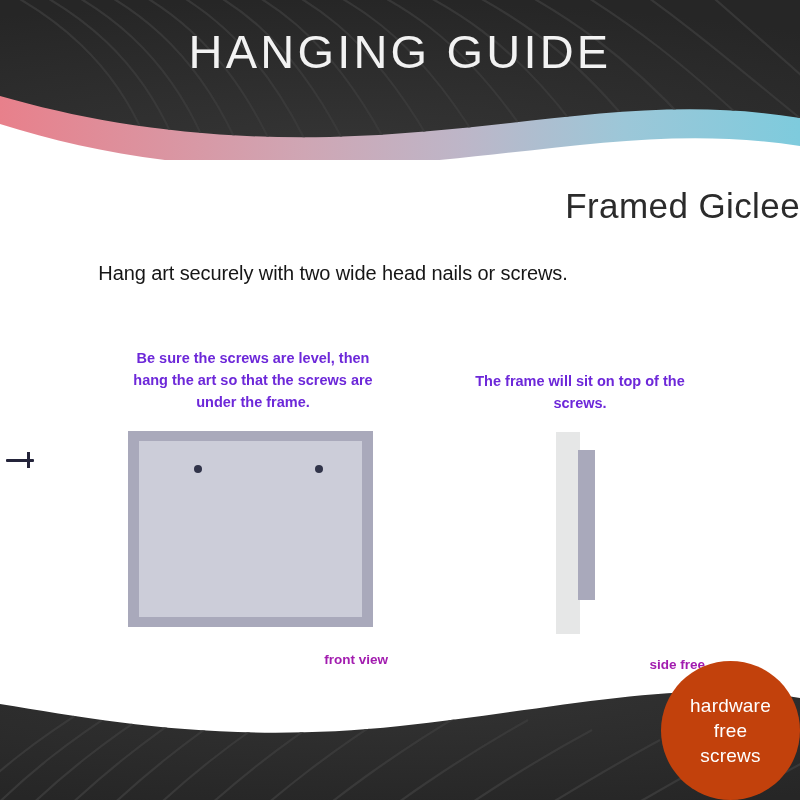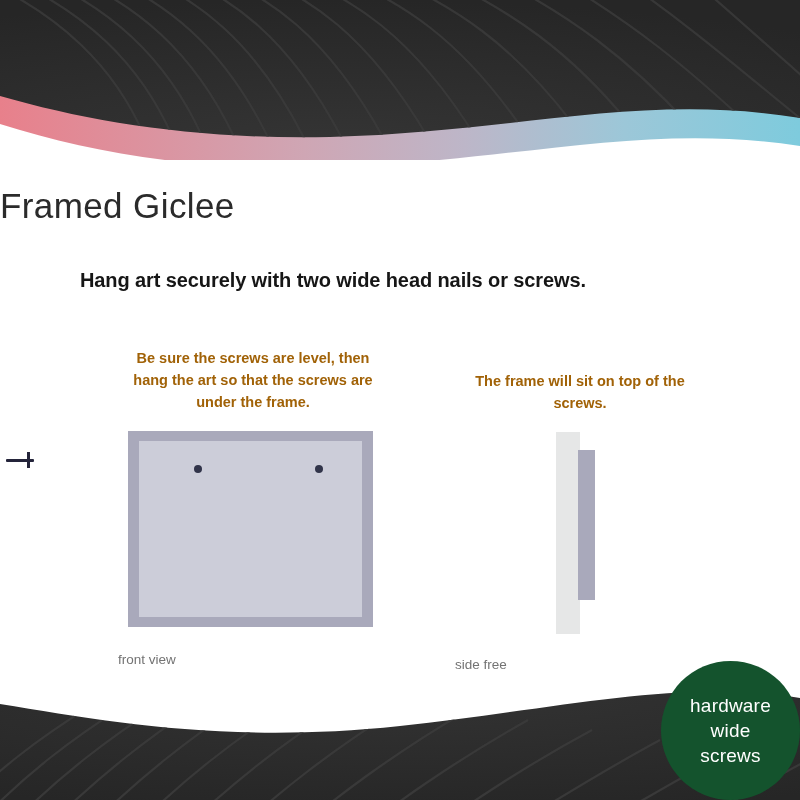--- a/index.html
+++ b/index.html
@@ -44,65 +44,64 @@
     line-height: 1;
     z-index: 5;
   }
 
   
   #product-title {
     position: absolute;
     left: 0;
     top: 186px;
     width: 800px;
-    text-align: left;
+    text-align: right;
     font-size: 35px;
     font-weight: 300;
     color: #2b2b2b;
     letter-spacing: 0.4px;
   }
   #main-instruction {
     position: absolute;
     left: 0;
     top: 262px;
     width: 666px;
     text-align: center;
     font-size: 20px;
-    font-weight: 700;
+    font-weight: 400;
     color: #161616;
     letter-spacing: -0.1px;
-    margin-top: 7px;
   }
 
   
   .col-caption {
     position: absolute;
     font-size: 14.5px;
     font-weight: 700;
-    color: #a16207;
+    color: #6d28d9;
     line-height: 1.52;
     text-align: center;
   }
   #front-caption {
     left: 118px;
     top: 347px;
     width: 270px;
   }
   #side-caption {
     left: 455px;
     top: 370px;
     width: 250px;
   }
 
   .view-label {
     position: absolute;
     font-size: 13.5px;
-    font-weight: 400;
-    color: #737373;
-    text-align: left;
+    font-weight: 700;
+    color: #a21caf;
+    text-align: right;
   }
   #front-view-label {
     left: 118px;
     top: 652px;
     width: 270px;
   }
   #side-view-label {
     left: 455px;
     top: 657px;
     width: 250px;
@@ -179,21 +178,21 @@
   }
 
   
   #badge-circle {
     position: absolute;
     left: 661px;
     top: 661px;
     width: 139px;
     height: 139px;
     border-radius: 50%;
-    background: #14532d;
+    background: #c2410c;
     z-index: 9;
     display: flex;
     flex-direction: column;
     align-items: center;
     justify-content: center;
   }
   .badge-line {
     color: #ffffff;
     font-size: 19px;
     font-weight: 400;
@@ -254,20 +253,21 @@
           <path d="M302,-38 C404,-4 466,44 530,140"></path>
           <path d="M356,-36 C456,2 518,48 582,136"></path>
           <path d="M414,-34 C512,8 574,54 636,132"></path>
           <path d="M476,-32 C572,14 632,62 692,128"></path>
           <path d="M542,-30 C634,22 692,72 750,126"></path>
           <path d="M612,-28 C700,32 756,84 810,126"></path>
           <path d="M686,-26 C768,44 820,96 868,128"></path>
         </g>
       </g>
     </svg>
+    <div id="header-title">HANGING GUIDE</div>
   </div>
 
   <div id="product-title">Framed Giclee</div>
   <div id="main-instruction">Hang art securely with two wide head nails or screws.</div>
 
   <div id="front-caption" class="col-caption">Be sure the screws are level, then hang the art so that the screws are under the frame.</div>
 
   <div id="front-view-diagram">
     <div id="front-view-mat">
       <div class="screw-dot" id="screw-dot-left"></div>
@@ -317,17 +317,17 @@
           <path d="M542,184 C598,158 654,122 732,80"></path>
           <path d="M618,186 C674,166 730,132 808,90"></path>
           <path d="M698,188 C752,174 806,142 882,100"></path>
         </g>
       </g>
     </svg>
   </div>
 
   <div id="badge-circle">
     <div class="badge-line">hardware</div>
-    <div class="badge-line">wide</div>
+    <div class="badge-line">free</div>
     <div class="badge-line">screws</div>
   </div>
 
 </div>
 
 </body></html>

